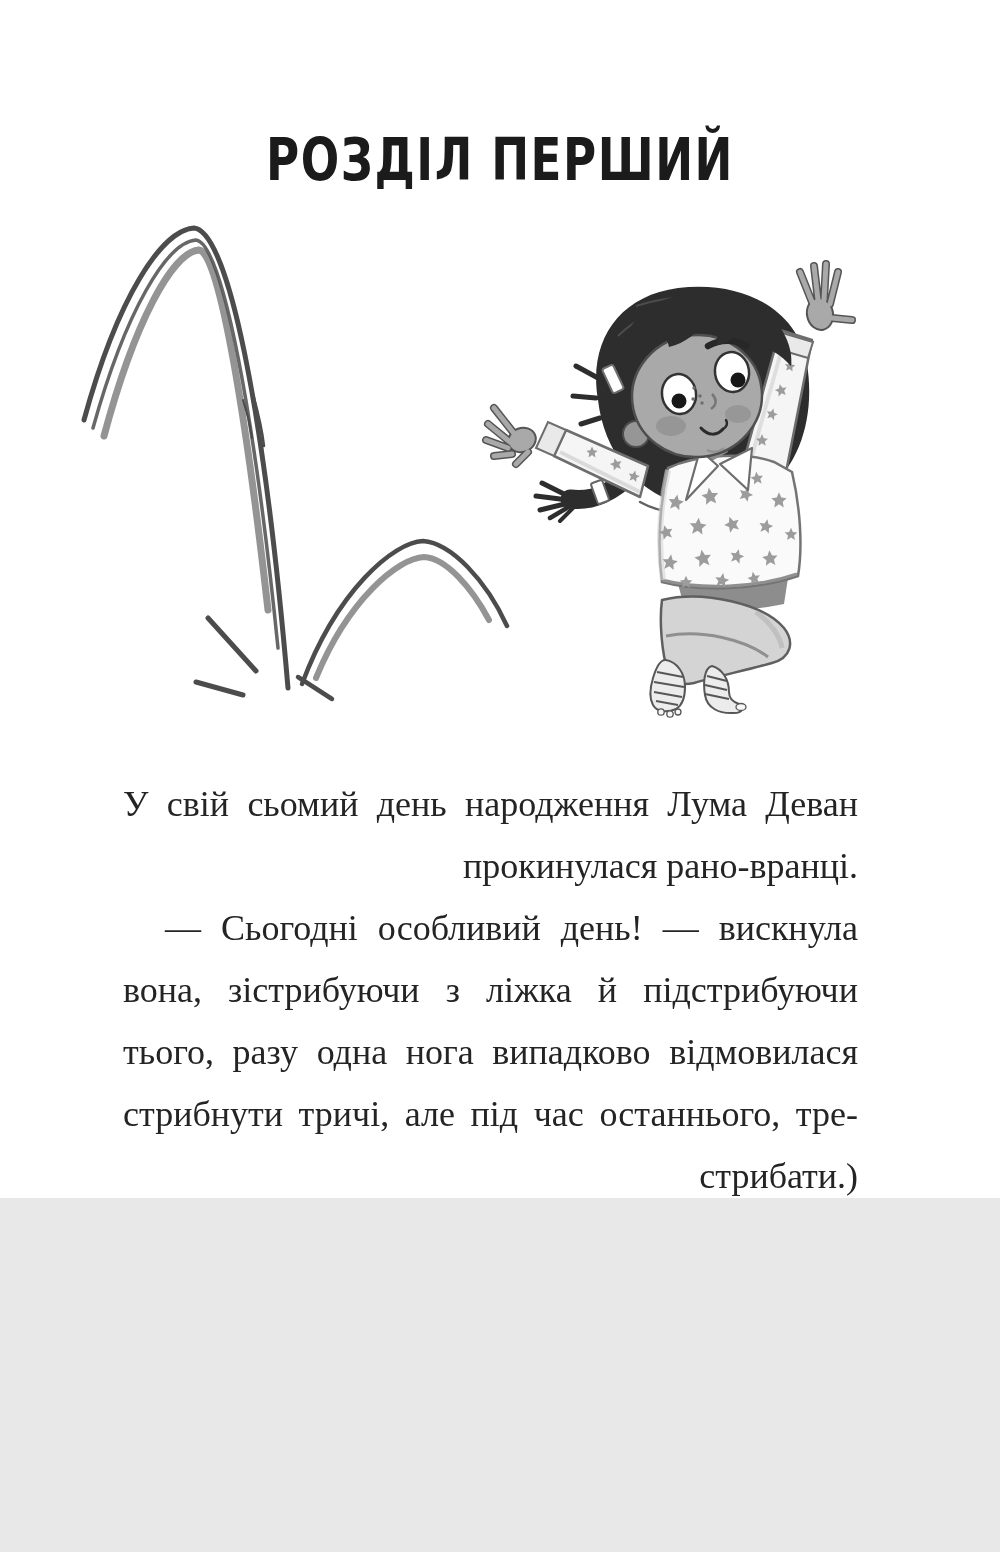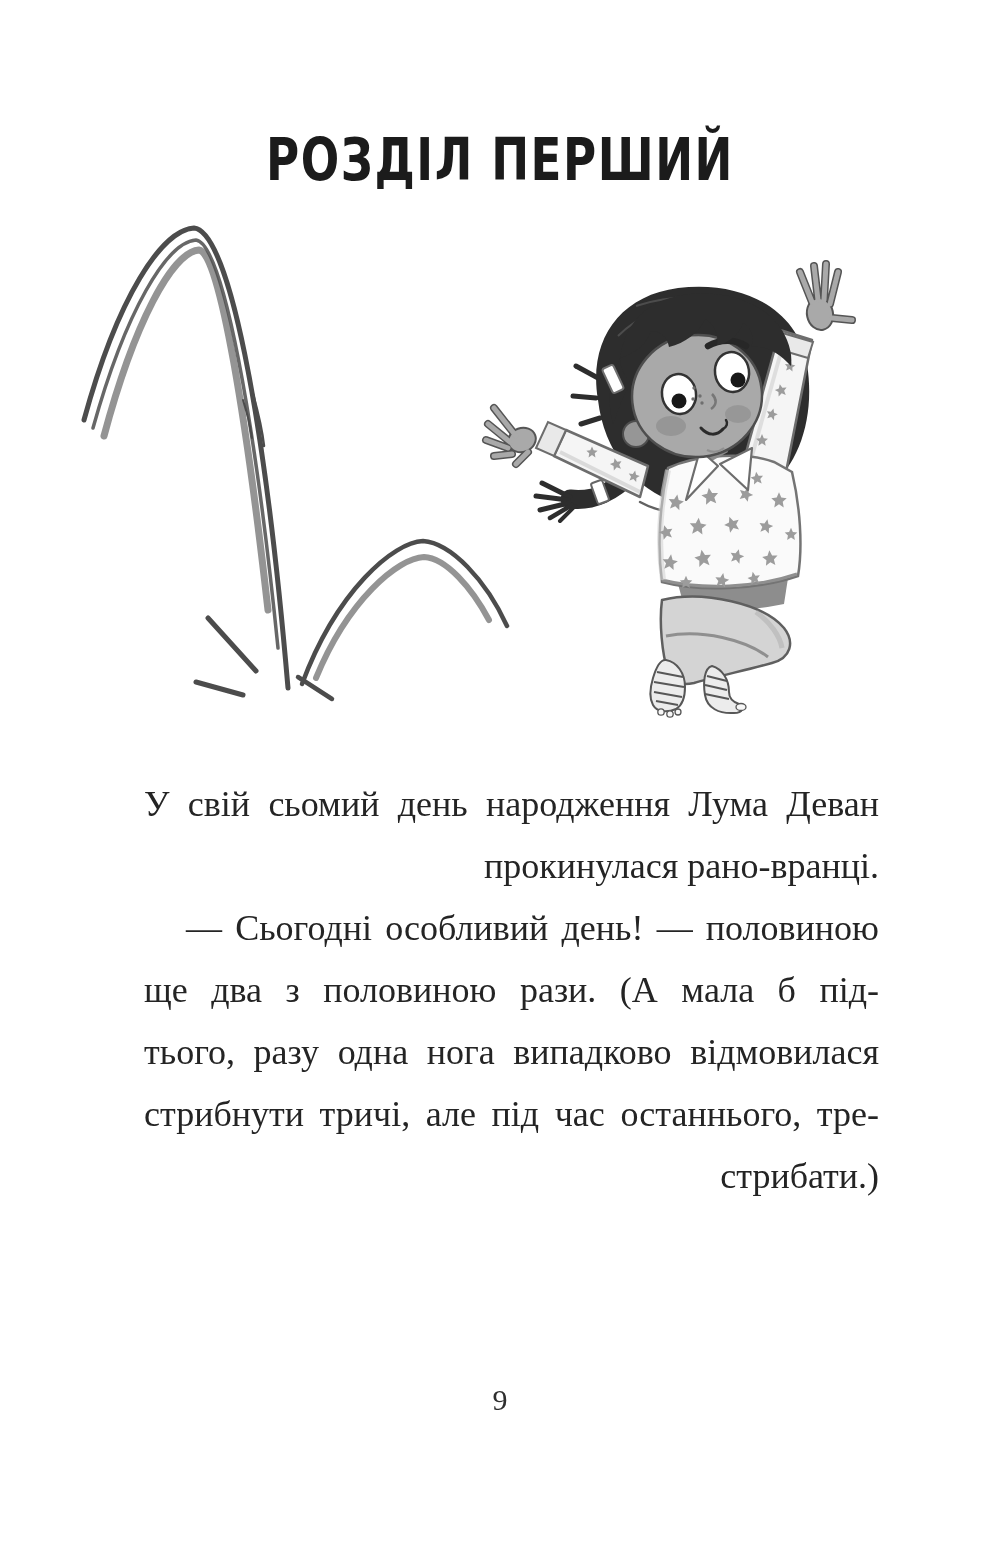--- a/index.html
+++ b/index.html
@@ -1,19 +1,19 @@
 <!DOCTYPE html>
 <html style="--paper: #ffffff; --text: #242424; --title: #1b1b1b; --ink: #4c4c4c; --hair: #2d2d2d; --skin: #a9a9a9; --star: #9c9c9c; --pants: #d4d4d4;"><head>
 <meta charset="utf-8">
 <style>
   html,body{margin:0;padding:0;}
   body{background:#e8e8e8;}
   .page{
     position:relative;
-    width:1000px;height:1552px;
+    width:1000px;height:1198px;
     margin:0 auto;
     background:var(--paper,#fff);
     overflow:hidden;
     font-family:"Liberation Serif", serif;
   }
   
   .chapter-title{
     position:absolute;top:131px;left:0;width:1000px;
     text-align:center;
   }
@@ -33,21 +33,21 @@
   }
   .ink{stroke:var(--ink,#4c4c4c);fill:none;stroke-linecap:round;}
   .hair{fill:var(--hair,#2d2d2d);}
   .hair-stroke{stroke:var(--hair,#2d2d2d);fill:none;stroke-linecap:round;}
   .skin{fill:var(--skin,#a9a9a9);}
   .skin-stroke{stroke:var(--skin,#a9a9a9);fill:none;stroke-linecap:round;}
   .star{fill:var(--star,#9c9c9c);}
   .pants{fill:var(--pants,#d4d4d4);}
   
   .body-text{
-    position:absolute;top:773px;left:144px;width:735px;
+    position:absolute;top:773px;left:123px;width:735px;
     font-size:36px;line-height:62px;
     color:var(--text,#242424);
   }
   .body-text .line{height:62px;white-space:nowrap;}
   .line-justify{text-align:justify;text-align-last:justify;white-space:normal !important;}
   .line-justify-indent{text-align:justify;text-align-last:justify;text-indent:42px;white-space:normal !important;}
   .line-left{text-align:right;}
   .line-left-indent{text-align:left;text-indent:42px;}
   
   .page-number{
@@ -192,24 +192,24 @@
       </g>
     </g>
   </svg>
 
   <div class="body-text">
 
       <div class="line line-justify">У свій сьомий день народження Лума Деван</div>
 
       <div class="line line-left">прокинулася рано-вранці.</div>
 
-      <div class="line line-justify-indent">— Сьогодні особливий день! — половиною</div>
-
-
-      <div class="line line-justify">ще два з половиною рази. (А мала б під-</div>
+      <div class="line line-justify-indent">— Сьогодні особливий день! — вискнула</div>
+
+      <div class="line line-justify">вона, зістрибуючи з ліжка й підстрибуючи</div>
+
 
       <div class="line line-justify">тього, разу одна нога випадково відмовилася</div>
 
       <div class="line line-justify">стрибнути тричі, але під час останнього, тре-</div>
 
       <div class="line line-left">стрибати.)</div>
 
     </div>
 
   <div class="page-number">9</div>

